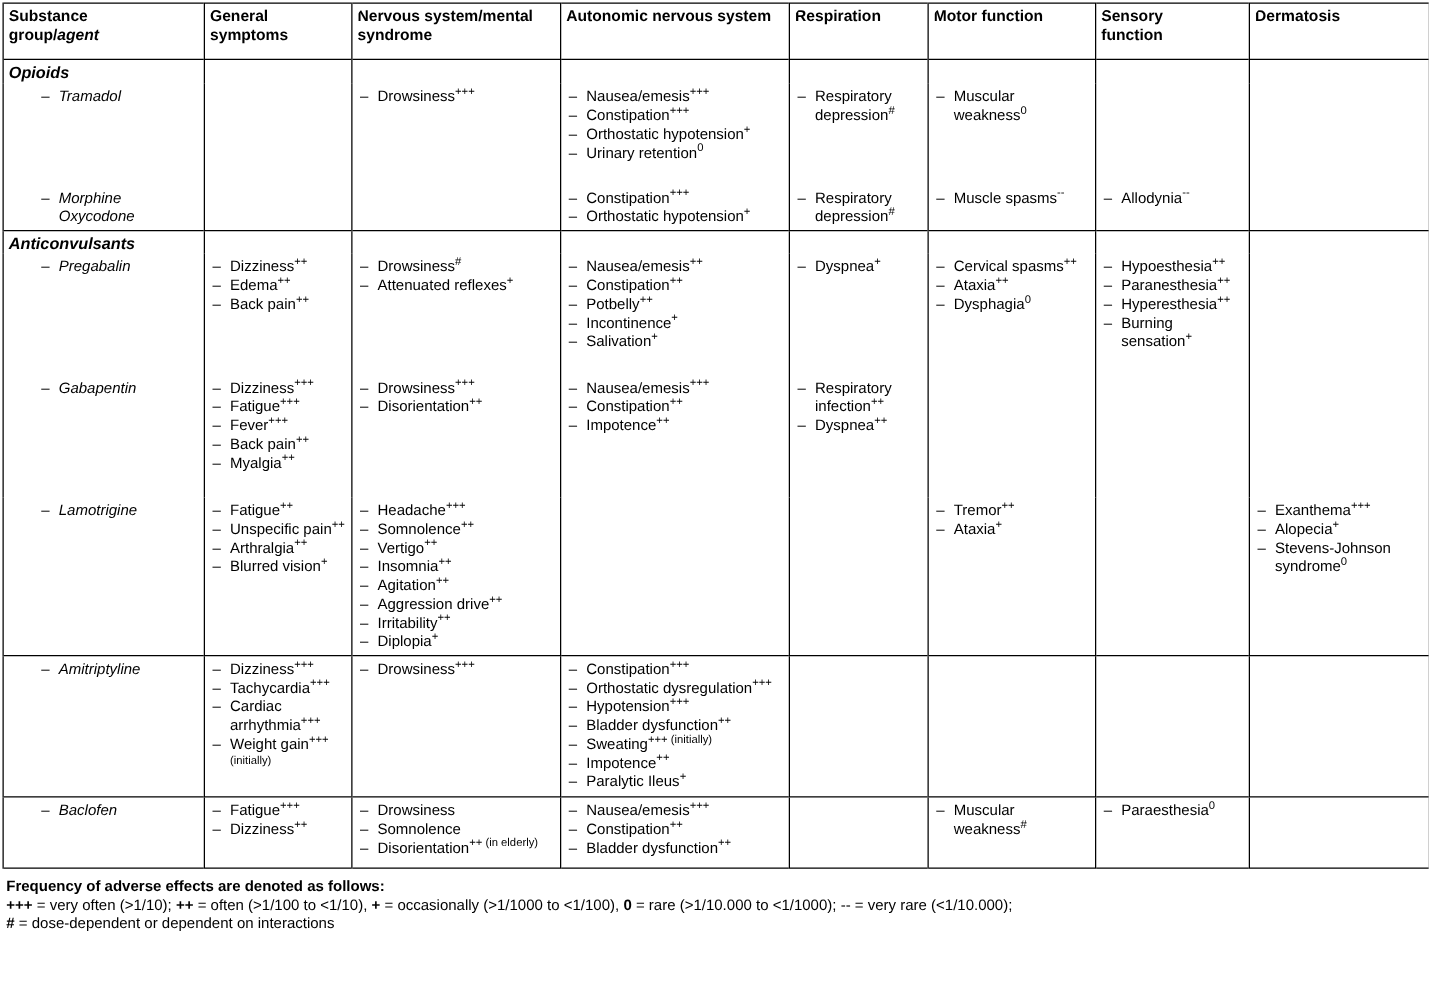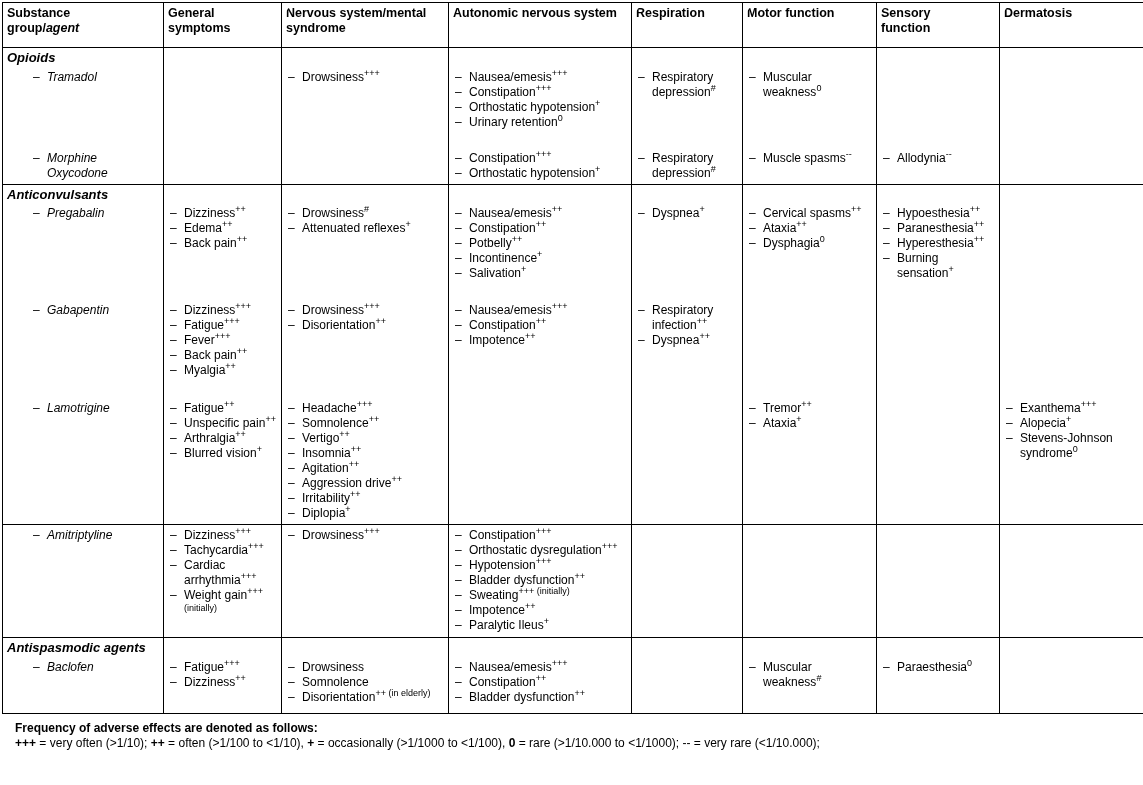--- a/index.html
+++ b/index.html
@@ -16,21 +16,21 @@
   .group-name{font-weight:bold;font-size:13px;padding:2px 2px 0 4px;line-height:16px;font-style:italic;}
   .cell{padding:3px 4px 3px 6px;line-height:15px;}
   .item{display:flex;}
   .item .dash{flex:none;width:14px;}
   .item .txt{flex:1;min-width:0;}
   sup{font-size:9px;line-height:0;}
   .note-below{font-size:9px;line-height:10px;}
   .agent-cell{padding:3px 2px 3px 30px;line-height:15px;}
   .agent{display:flex;font-style:italic;}
   .agent .dash{flex:none;width:14px;font-style:normal;}
-  .legend{margin:7px 0 0 13px;line-height:14.5px;font-size:12px;}
+  .legend{margin:7px 0 0 3px;line-height:14.5px;font-size:12px;}
   .legend-title{font-weight:bold;}
   .legend b{font-weight:bold;}
 </style>
 </head>
 <body>
 
 <div class="page">
   <table>
     <colgroup id="cols">
         <col style="width: 161px;">
@@ -560,32 +560,20 @@
               </div>
             </div>
           </td>
           <td></td>
           <td></td>
           <td></td>
           <td></td>
         </tr>
       </tbody>
       <tbody>
-        <tr style="height: 19px;">
-          <td>
-            <div class="group-name">Antispasmodic agents</div>
-          </td>
-          <td></td>
-          <td></td>
-          <td></td>
-          <td></td>
-          <td></td>
-          <td></td>
-          <td></td>
-        </tr>
         <tr style="height: 57px;">
           <td class="agent-cell">
             <div class="agent">
               <span class="dash">–</span>
               <span>
                 <div>Baclofen</div>
               </span>
             </div>
           </td>
           <td>
@@ -650,14 +638,15 @@
             </div>
           </td>
           <td></td>
         </tr>
       </tbody>
     </table>
 
   <div class="legend">
     <div class="legend-title">Frequency of adverse effects are denoted as follows:</div>
     <div class="legend-line" id="legend-line2"><b>+++</b> = very often (&gt;1/10); <b>++</b> = often (&gt;1/100 to &lt;1/10), <b>+</b> = occasionally (&gt;1/1000 to &lt;1/100), <b>0</b> = rare (&gt;1/10.000 to &lt;1/1000); -- = very rare (&lt;1/10.000);</div>
+    <div class="legend-line" id="legend-line3"><b>#</b> = dose-dependent or dependent on interactions</div>
   </div>
 </div>
 
 </body></html>

